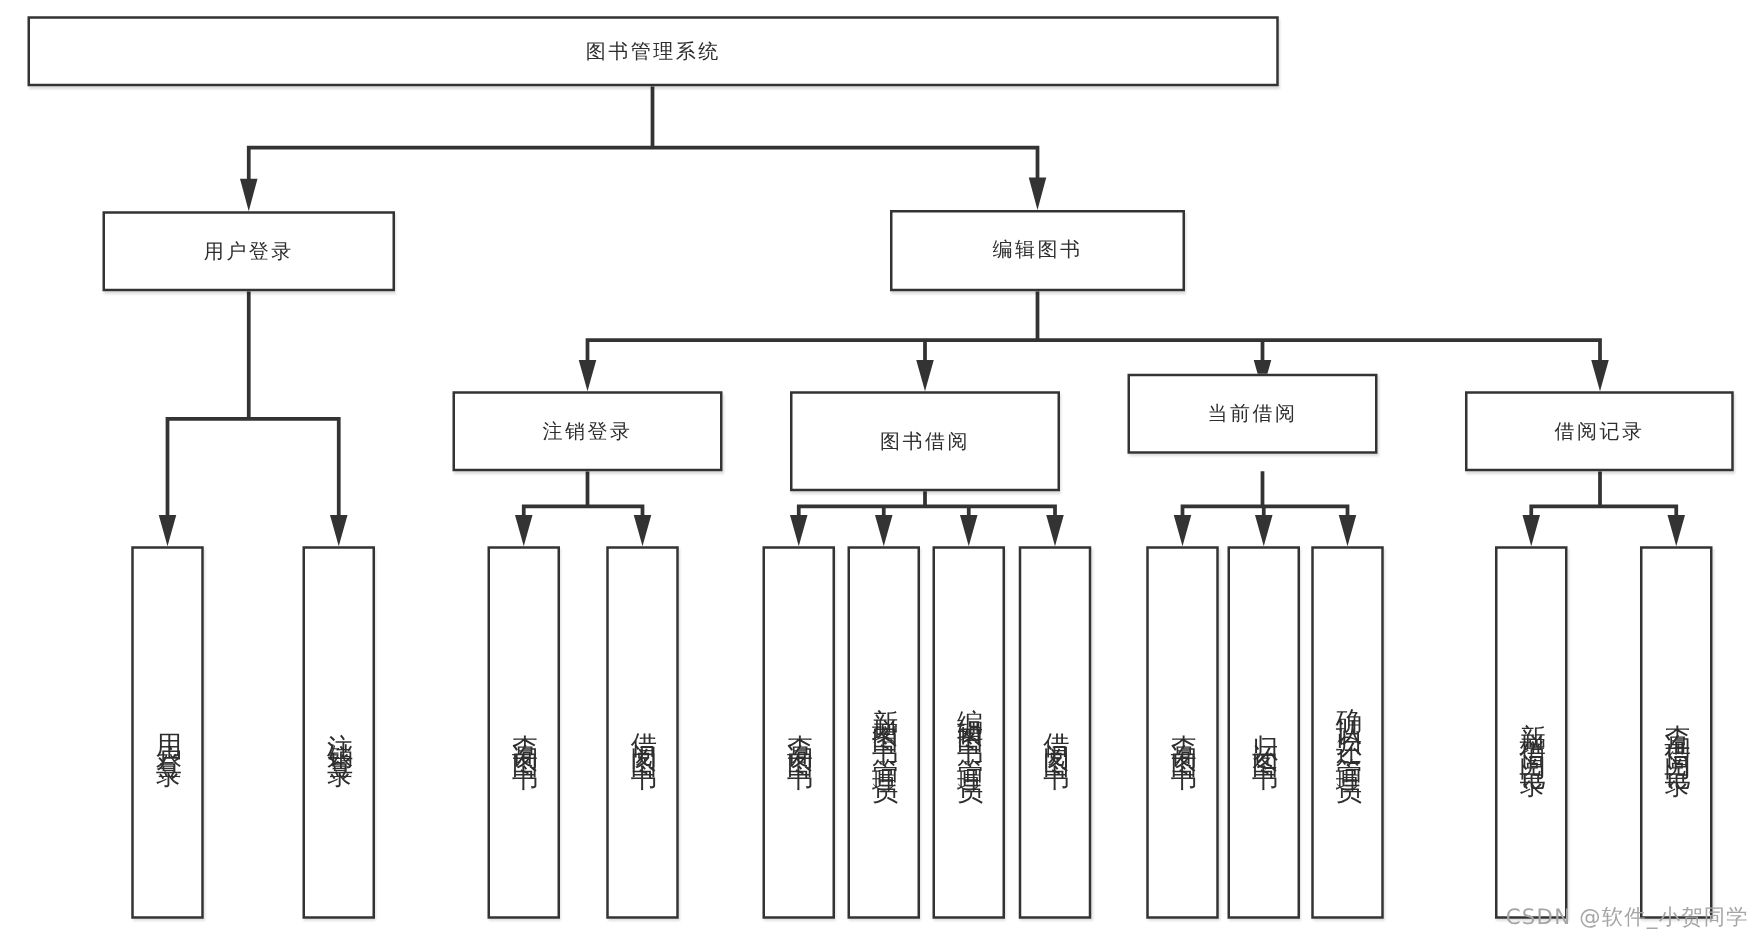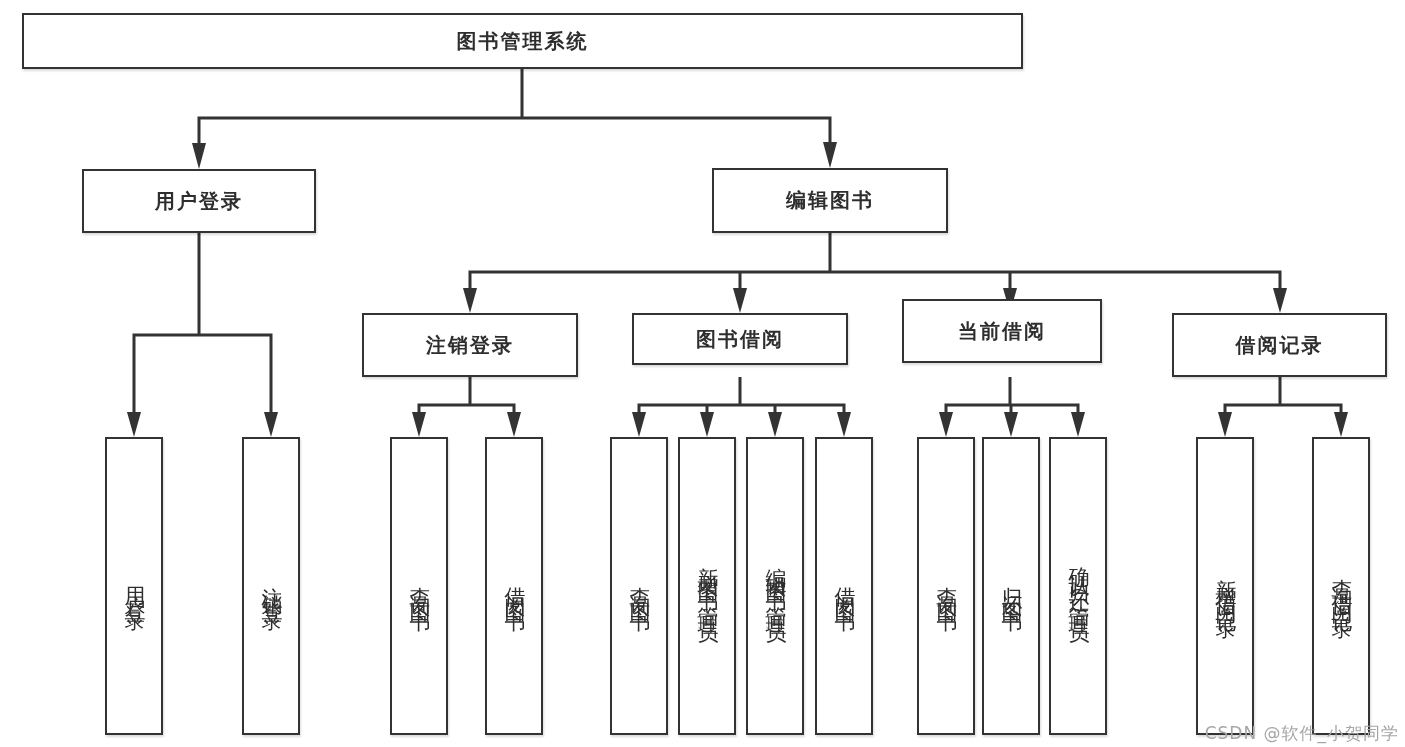--- a/index.html
+++ b/index.html
@@ -16,21 +16,21 @@
   .box {
     position: absolute;
     background: #ffffff;
     border: 2.5px solid #333333;
     color: #2e2e2e;
     display: flex;
     align-items: center;
     justify-content: center;
     box-shadow: 1px 2px 2px rgba(0,0,0,0.14);
   }
-  .h-label { font-size: 20px; letter-spacing: 2px; white-space: nowrap; font-weight: bold; }
+  .h-label { font-size: 16px; letter-spacing: 2px; white-space: nowrap; }
   .leaf {
     display: block;
     writing-mode: vertical-rl;
     text-orientation: mixed;
     text-align: center;
     font-size: 21px;
     letter-spacing: 8px;
     line-height: 52px;
     white-space: nowrap;
   }
@@ -89,21 +89,21 @@
       <polygon points="1334,412 1348,412 1341,437"></polygon>
     </g>
   </svg>
 
   <div class="box h-label" style="left:22px; top:13px; width:1001px; height:56px">图书管理系统</div>
 
   <div class="box h-label" style="left:82px; top:169px; width:234px; height:64px">用户登录</div>
   <div class="box h-label" style="left:712px; top:168px; width:236px; height:65px">编辑图书</div>
 
   <div class="box h-label" style="left:362px; top:313px; width:216px; height:64px">注销登录</div>
-  <div class="box h-label" style="left:632px; top:313px; width:216px; height:52px">图书借阅</div>
+  <div class="box h-label" style="left:632px; top:313px; width:216px; height:80px">图书借阅</div>
   <div class="box h-label" style="left:902px; top:299px; width:200px; height:64px">当前借阅</div>
   <div class="box h-label" style="left:1172px; top:313px; width:215px; height:64px">借阅记录</div>
 
   <div class="box leaf" style="left:105px; top:437px; width:58px; height:298px">用户登录</div>
   <div class="box leaf" style="left:242px; top:437px; width:58px; height:298px">注销登录</div>
 
   <div class="box leaf" style="left:390px; top:437px; width:58px; height:298px">查询图书</div>
   <div class="box leaf" style="left:485px; top:437px; width:58px; height:298px">借阅图书</div>
 
   <div class="box leaf" style="left:610px; top:437px; width:58px; height:298px">查询图书</div>

